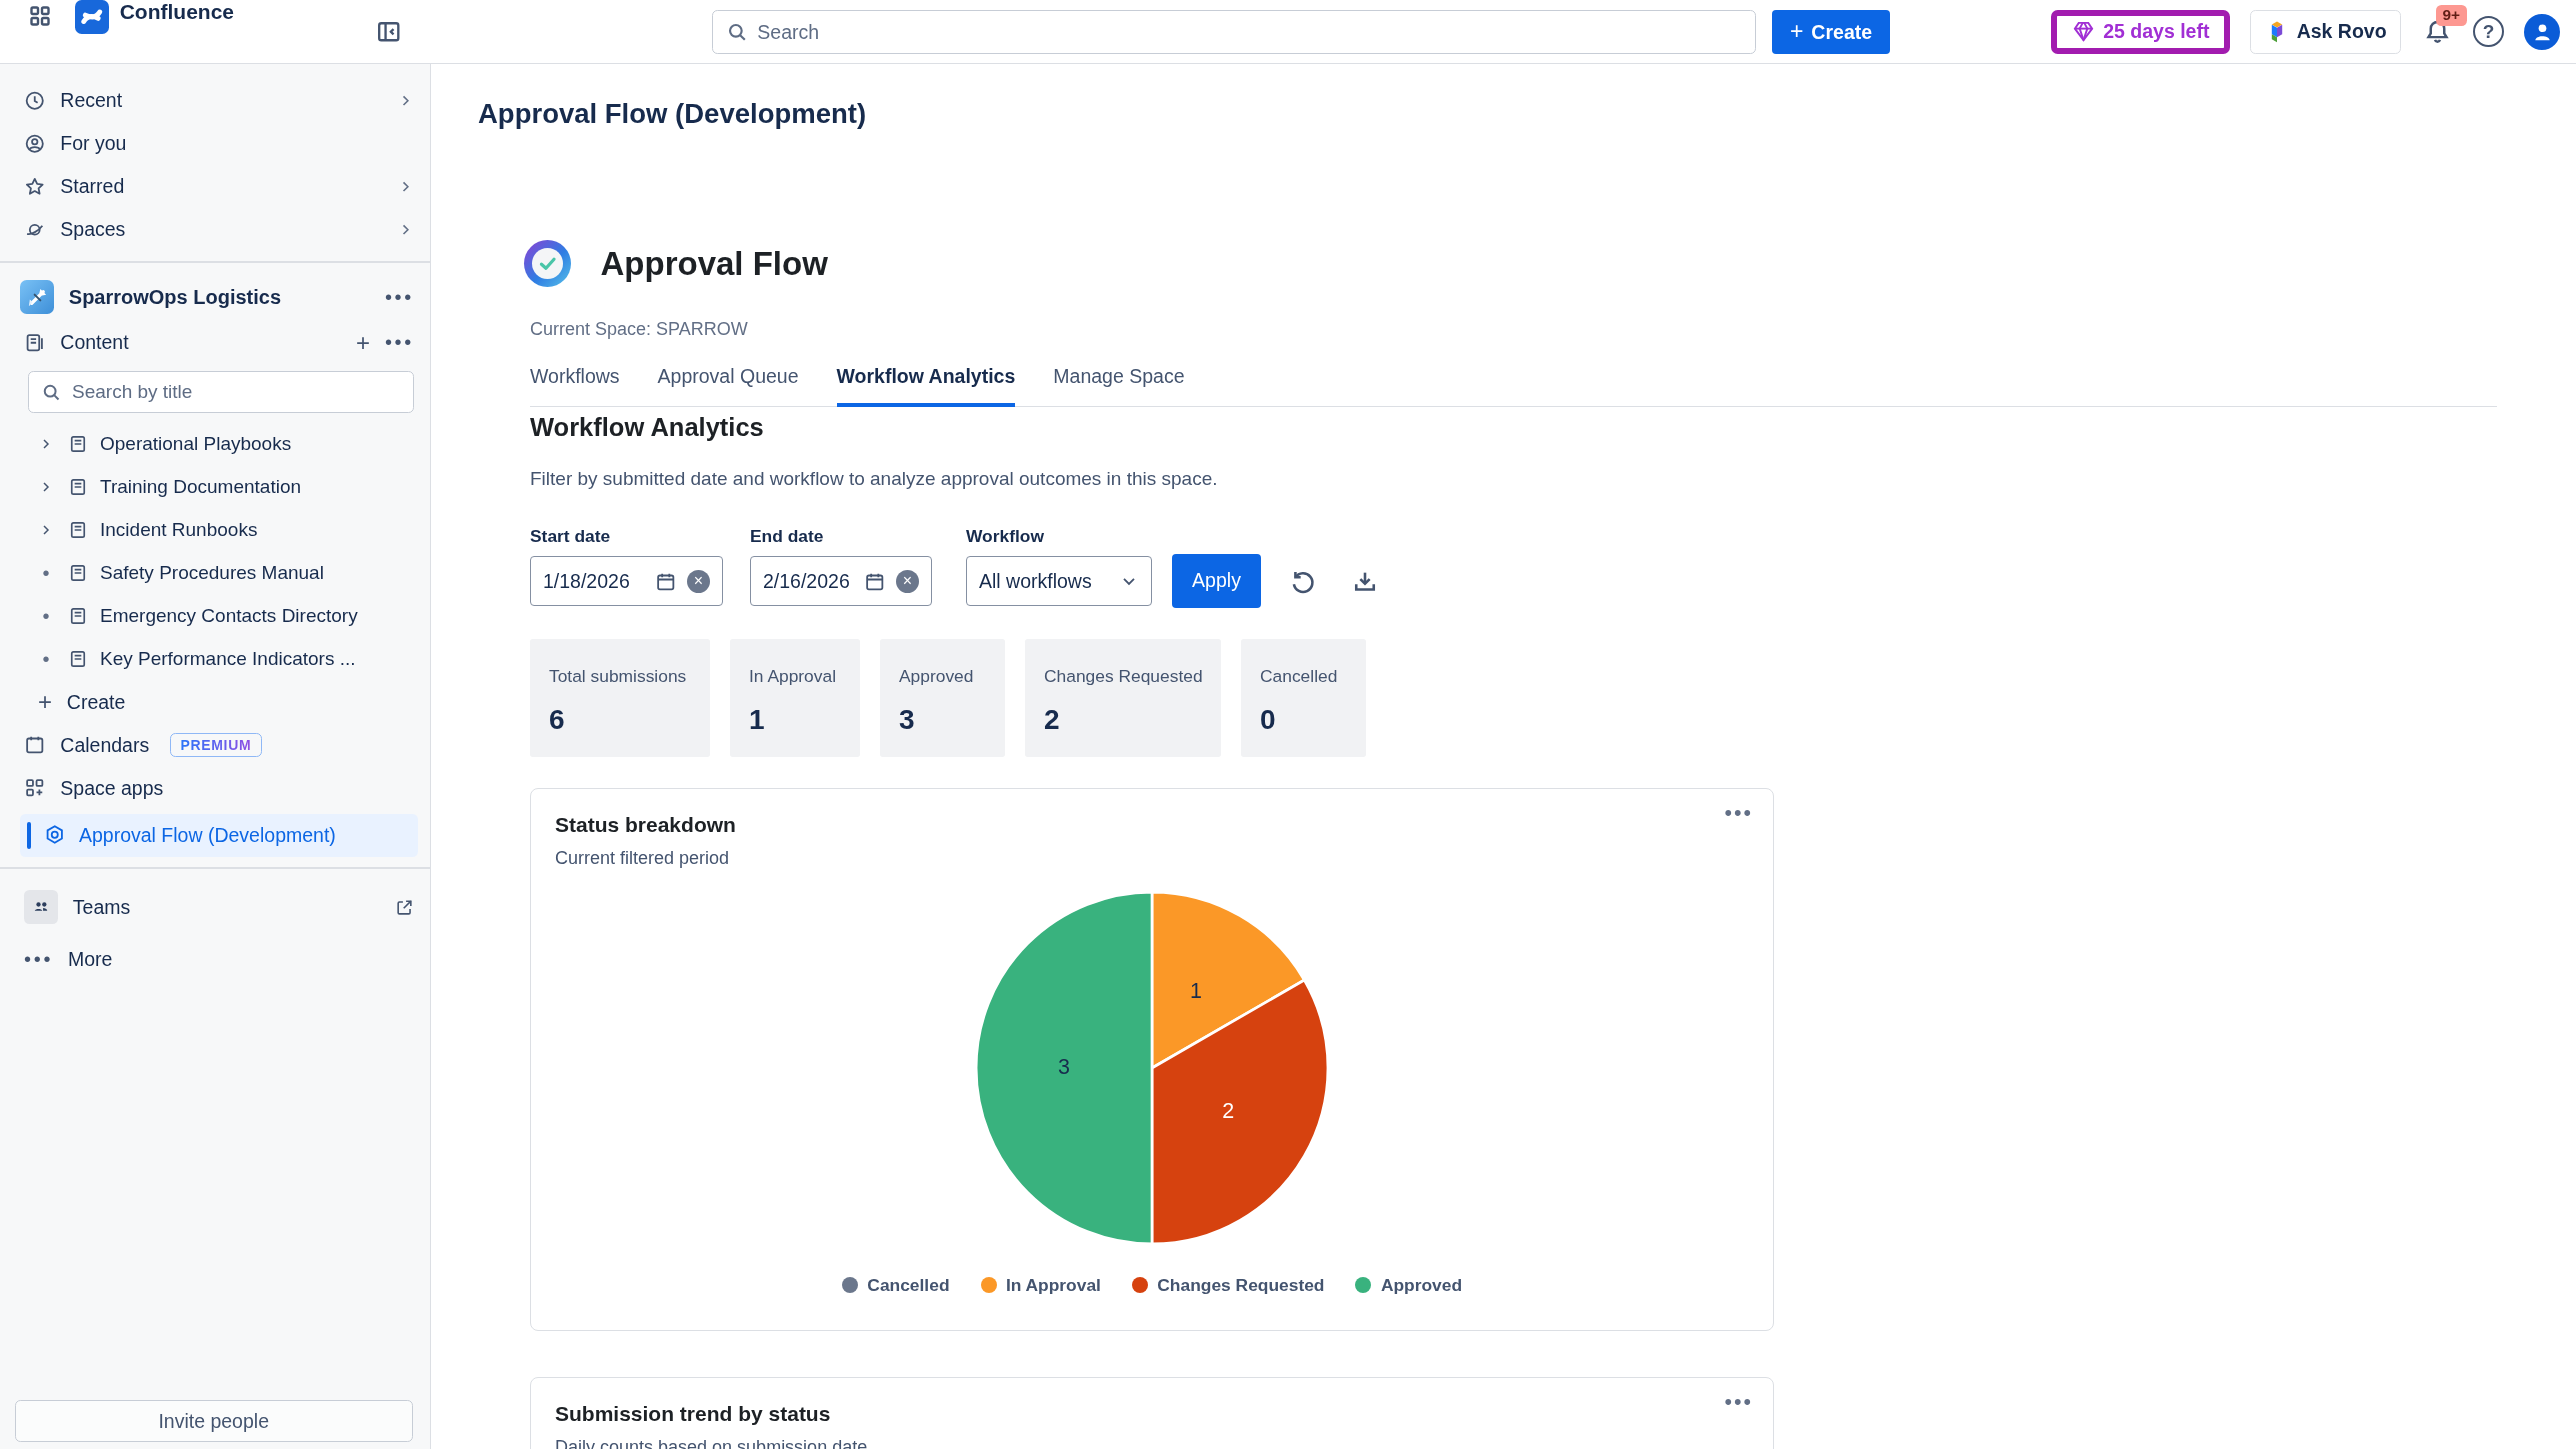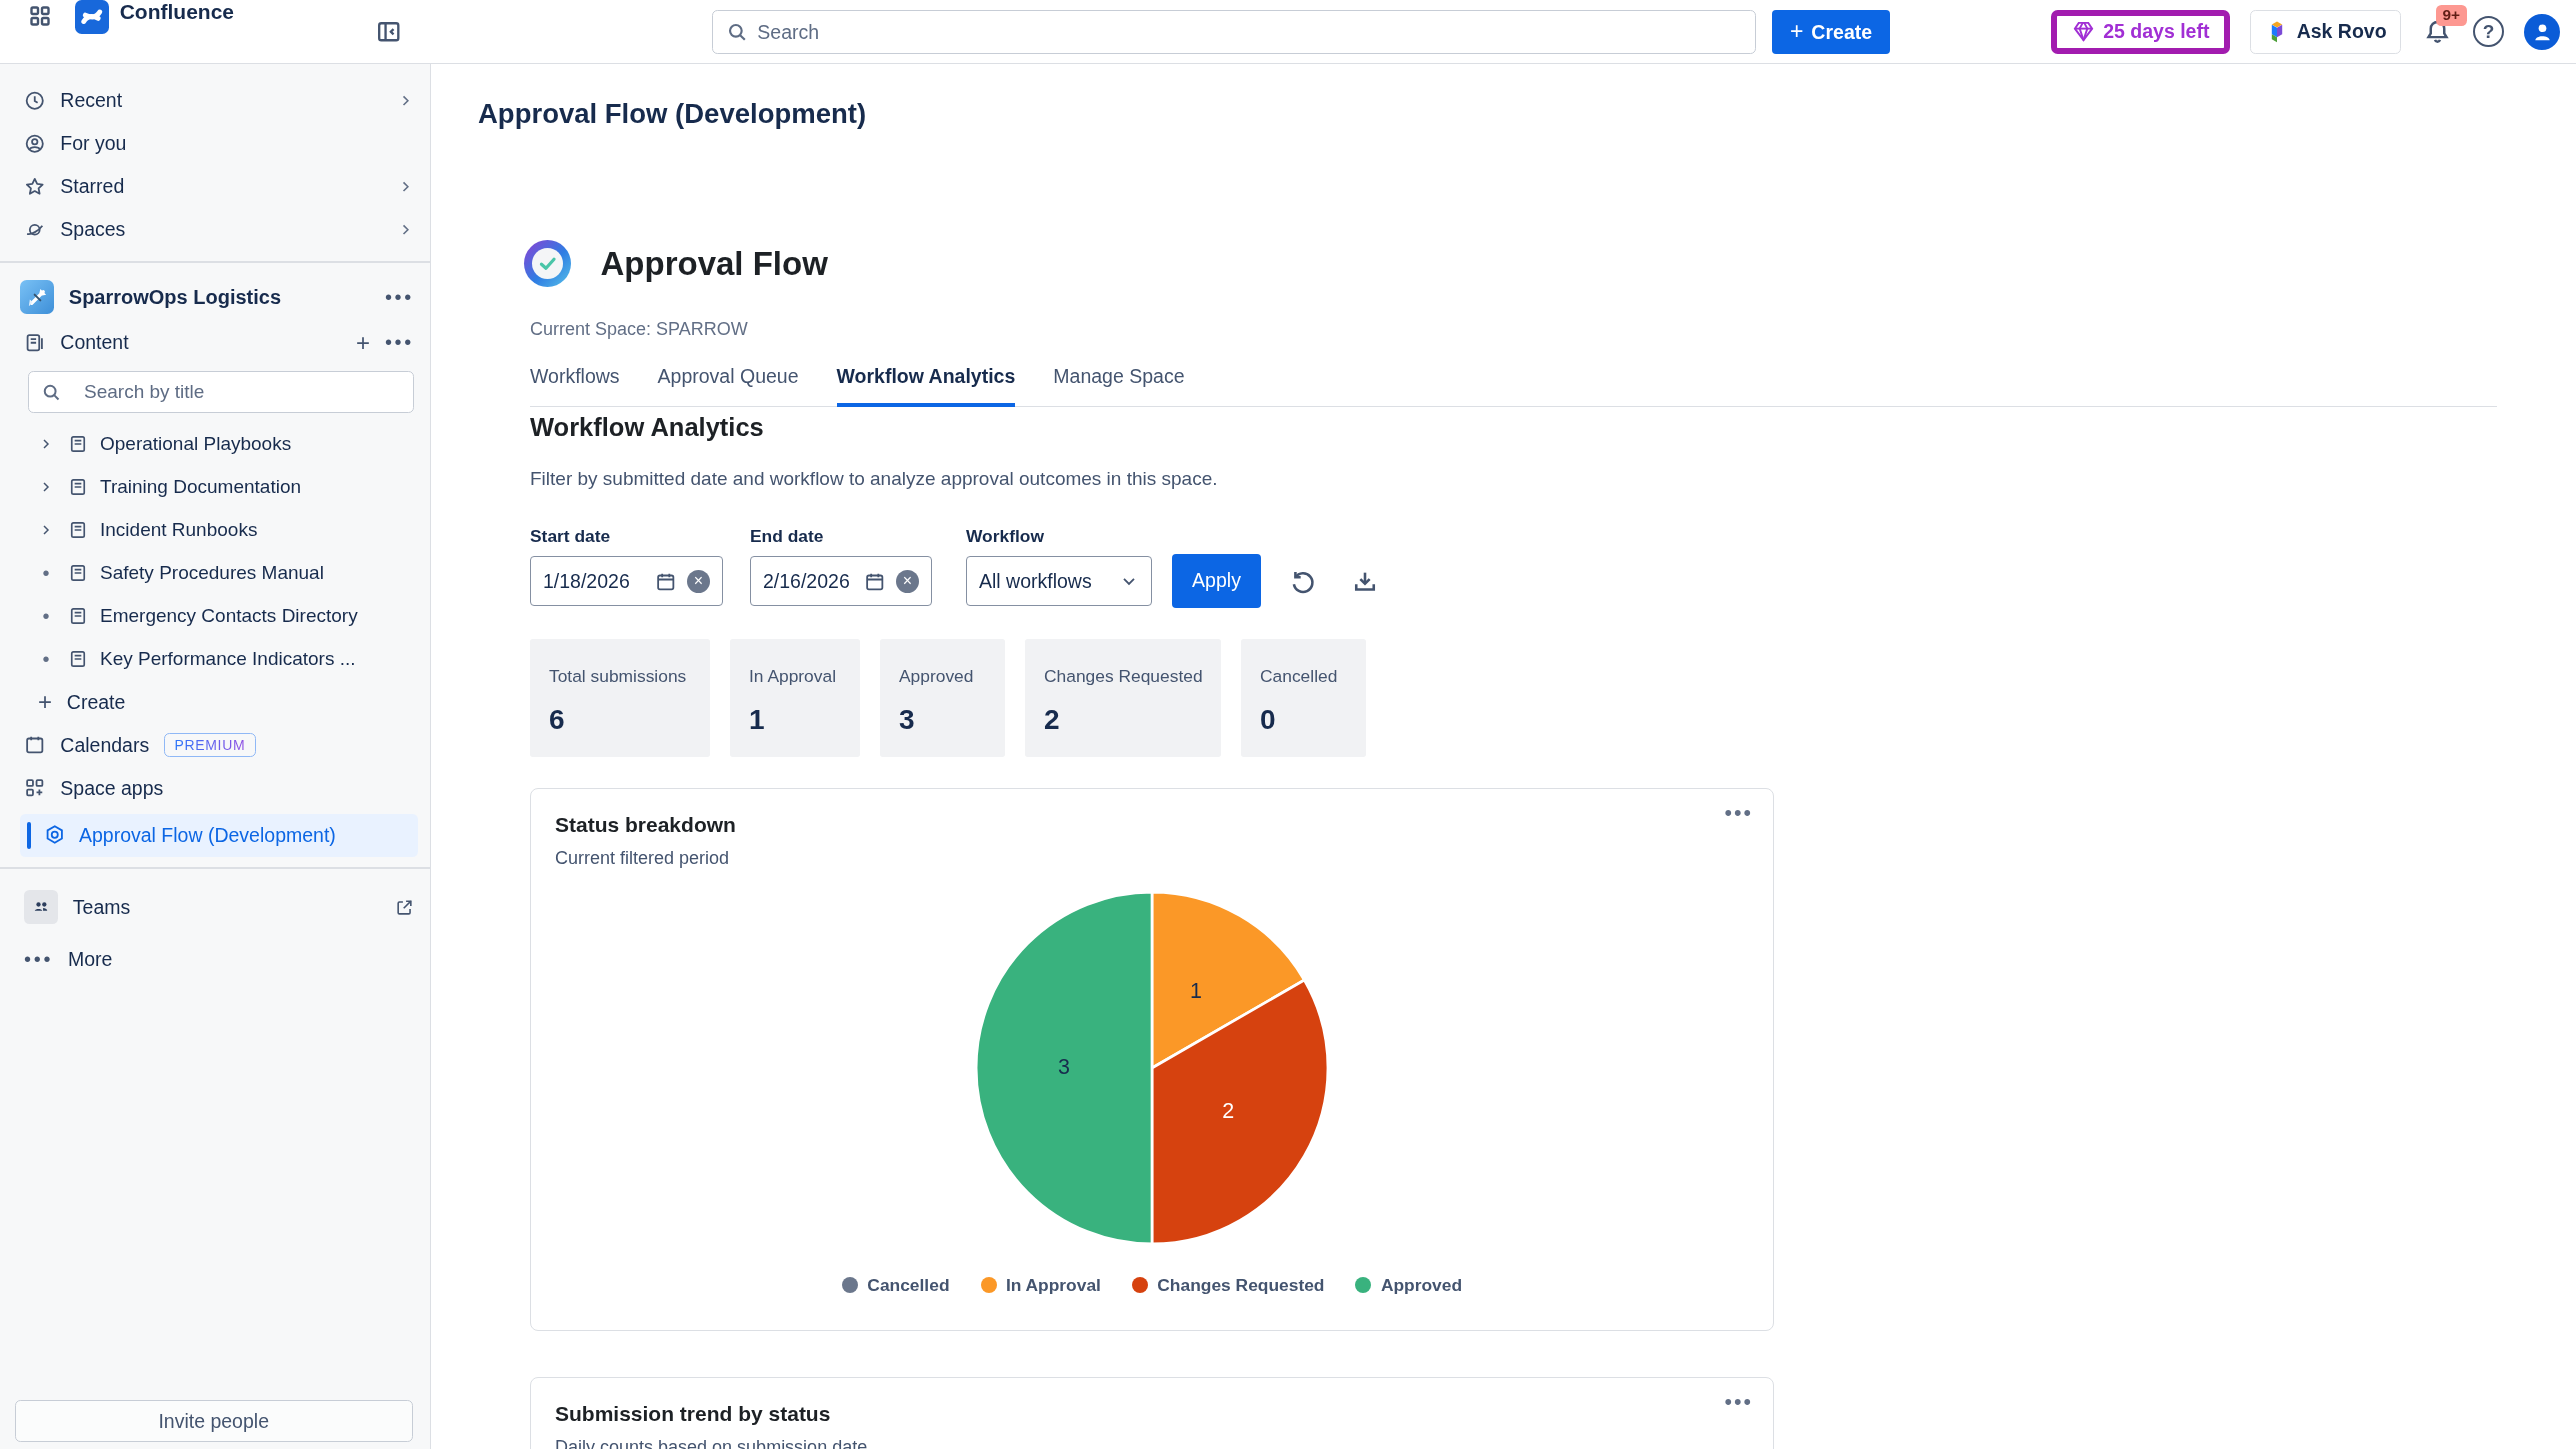--- a/index.html
+++ b/index.html
@@ -44,30 +44,30 @@
             color:#172B4D; cursor:pointer; }
   .sb-row .grow { flex:1; }
   .sb-chev { color:#626F86; }
   .sb-divider { height:1.3px; background:#DCDFE4; margin:10.7px 0; }
   .space-row { height:48px; display:flex; align-items:center; padding:0 16px 0 20px; gap:14.8px; cursor:pointer; }
   .space-icon { width:34px; height:34px; border-radius:6.7px; background:linear-gradient(135deg,#79C1F5,#3E8FD8);
                 display:flex; align-items:center; justify-content:center; overflow:hidden; }
   .space-name { flex:1; font-size:20px; font-weight:600; color:#172B4D; }
   .dots { color:#44546F; font-size:20px; letter-spacing:2.7px; cursor:pointer; }
   .sb-search { margin:6.7px 17.4px 9.4px 28px; width:386px; height:42px; border:1.3px solid #C7CDD6; border-radius:5.4px;
-               background:#fff; display:flex; align-items:center; padding:0 12px; gap:23px; }
+               background:#fff; display:flex; align-items:center; padding:0 12px; gap:11px; }
   .sb-search input { border:none; outline:none; font-size:19px; color:#172B4D; flex:1; font-family:inherit; background:transparent; }
   .sb-search input::placeholder { color:#5E6C84; }
   .tree-row { height:43px; display:flex; align-items:center; padding-left:36px; gap:12px; font-size:19px; color:#172B4D; cursor:pointer; }
   .tree-marker { width:20px; display:flex; justify-content:center; color:#44546F; }
   .bullet { color:#626F86; font-size:20px; }
   .tree-label { white-space:nowrap; overflow:hidden; text-overflow:ellipsis; max-width:288px; }
   .create-row { height:43px; display:flex; align-items:center; padding-left:38px; gap:14.8px; font-size:19.5px; color:#172B4D; cursor:pointer; }
   .plus-glyph { font-size:24px; color:#44546F; font-weight:400; line-height:1; }
-  .premium { margin-left:0; font-size:14px; font-weight:400; letter-spacing:0.7px; padding:2.7px 9.4px; border-radius:5.4px;
+  .premium { margin-left:6px; font-size:14px; font-weight:700; letter-spacing:0.7px; padding:2.7px 9.4px; border-radius:5.4px;
              border:1.3px solid #8FB8F6; background:linear-gradient(90deg,#1D7AFC,#9F4AE0);
              -webkit-background-clip:text; background-clip:text; color:transparent; }
   .selected-app { margin:4px 0 4px 20px; width:398px; height:43px; background:#E9F2FF; border-radius:5.4px;
                   display:flex; align-items:center; gap:13.4px; padding-left:6.7px; cursor:pointer; position:relative; }
   .selected-bar { width:4px; height:27px; border-radius:2px; background:#0C66E4; }
   .selected-app .label { color:#0C66E4; font-size:19.5px; font-weight:500; }
   .teams-box { width:34px; height:34px; border-radius:5.4px; background:#E4E6EA; display:flex; align-items:center; justify-content:center; }
   .invite-wrap { padding:8px 17.4px 6.7px 14.8px; }
   .invite-btn { width:100%; height:42px; border:1.3px solid #C7CDD6; border-radius:5.4px; background:#FBFCFC;
                 font-size:19.5px; color:#44546F; font-weight:500; cursor:pointer; font-family:inherit; }

